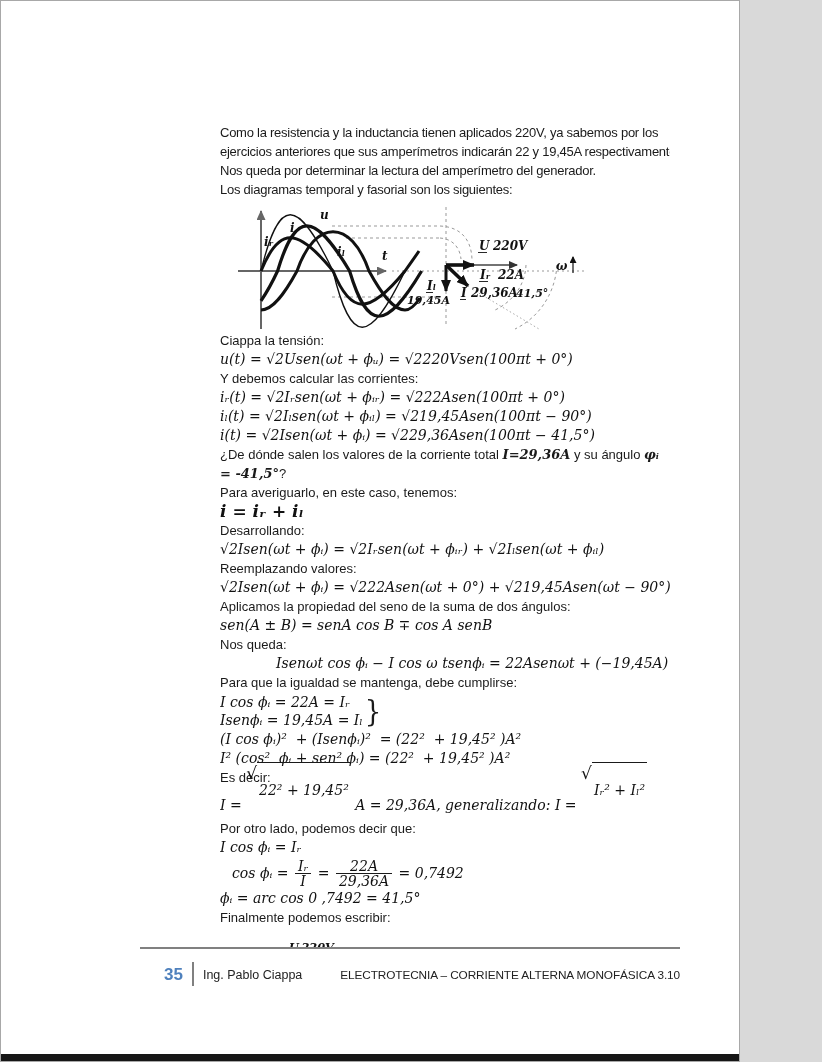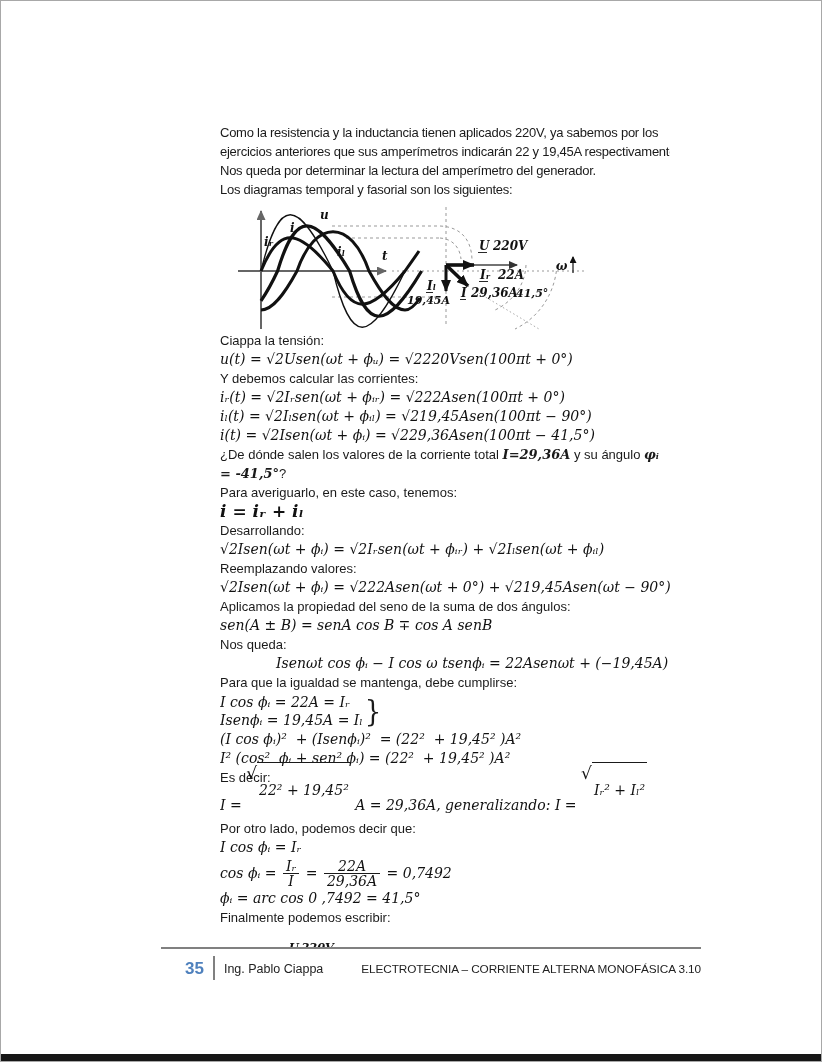--- a/index.html
+++ b/index.html
@@ -1,42 +1,42 @@
 <!DOCTYPE html>
 <html><head>
 <meta charset="utf-8">
 <style>
   html,body{margin:0;padding:0;background:#d9d9d9;}
-  .page{position:relative;width:822px;height:1062px;background:#fff;border:1px solid #a8a8a8;
+  .page{position:relative;width:740px;height:1062px;background:#fff;border:1px solid #a8a8a8;
         box-sizing:border-box;overflow:hidden;font-family:"Liberation Sans",sans-serif;color:#1a1a1a;text-decoration:underline;}
   .content{position:absolute;left:219px;top:122px;width:450px;height:826px;overflow:hidden;}
   .t{font:13px/19px "Liberation Sans",sans-serif;color:#1a1a1a;}
   .nw{white-space:nowrap;overflow:hidden;letter-spacing:-0.25px;}
   .m{font:italic 14px/19px "DejaVu Serif","DejaVu Sans",serif;color:#111;white-space:pre;}
   .mbold{font-weight:bold;font-size:17px;}
   .mb{font:italic bold 13px "DejaVu Serif","DejaVu Sans",serif;}
   .indent{margin-left:56px;}
   .diag1{display:block;margin:2px 0 0 14px;}
   .sys{display:flex;align-items:center;height:38px;}
   .sysline{line-height:18px;}
   .brace{font:26px/34px "DejaVu Serif",serif;margin-left:2px;transform:scaleY(1.15);display:inline-block;}
   .sqrtrow{height:30px;display:flex;align-items:flex-end;line-height:24px;}
   .rad{white-space:nowrap;display:inline-flex;align-items:flex-start;}
   .rsign{font-size:17px;line-height:22px;}
   .rbody{border-top:1.2px solid #1a1a1a;padding:16px 2px;line-height:22px;}
   .twocol{display:flex;gap:12px;margin-top:2px;flex-direction:column;}
   .leftcol{width:248px;flex:none;}
-  .fracrow{display:flex;align-items:center;height:32px;}
+  .fracrow{display:flex;align-items:center;height:32px;margin-left:12px;}
   .frac{display:inline-flex;flex-direction:column;text-align:center;line-height:14px;margin:0 2px;}
   .frac .num{border-bottom:1px solid #1a1a1a;padding:0 3px;}
   .frac .den{padding:0 3px;}
   .dl{font:italic bold 12px "DejaVu Serif","DejaVu Sans",serif;fill:#111;}
   .dls{font:italic bold 11px "DejaVu Serif","DejaVu Sans",serif;fill:#111;}
-  .footer{position:absolute;left:160px;top:946px;width:540px;border-top:2px solid #808080;
-          padding-top:8px;display:flex;align-items:center;}
+  .footer{position:absolute;left:139px;top:946px;width:540px;border-top:2px solid #808080;
+          padding-top:14px;display:flex;align-items:center;}
   .pagenum{color:#4f81bd;font:bold 17px/24px "Liberation Sans",sans-serif;margin-left:24px;}
   .vsep{width:2px;height:24px;background:#808080;margin:-2px 9px 0 9px;}
   .author{font:12.5px/24px "Liberation Sans",sans-serif;color:#222;}
   .ftitle{margin-left:auto;font:11.8px/24px "Liberation Sans",sans-serif;color:#222;letter-spacing:-0.1px;white-space:nowrap;}
   .bottombar{position:absolute;left:0;right:0;bottom:0;height:7px;background:#161616;}
 </style>
 </head>
 <body>
 
 <div class="page">

